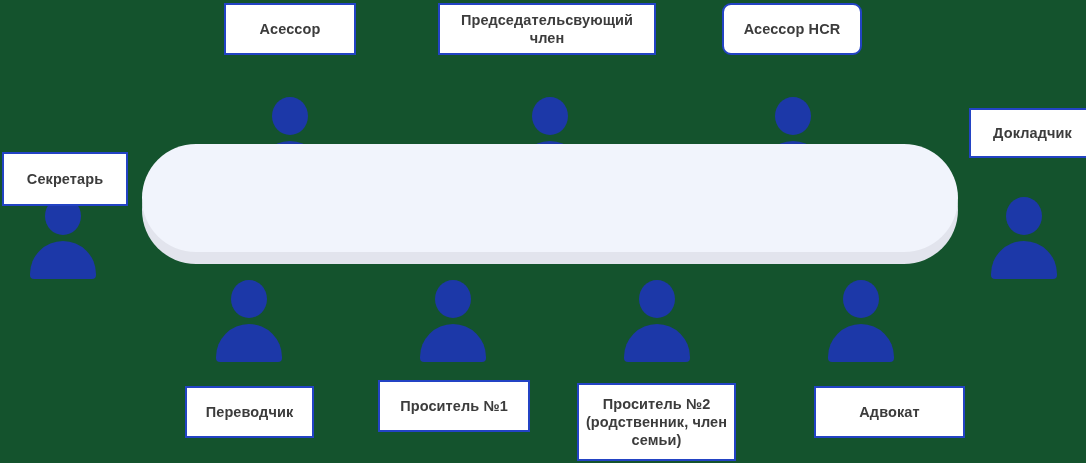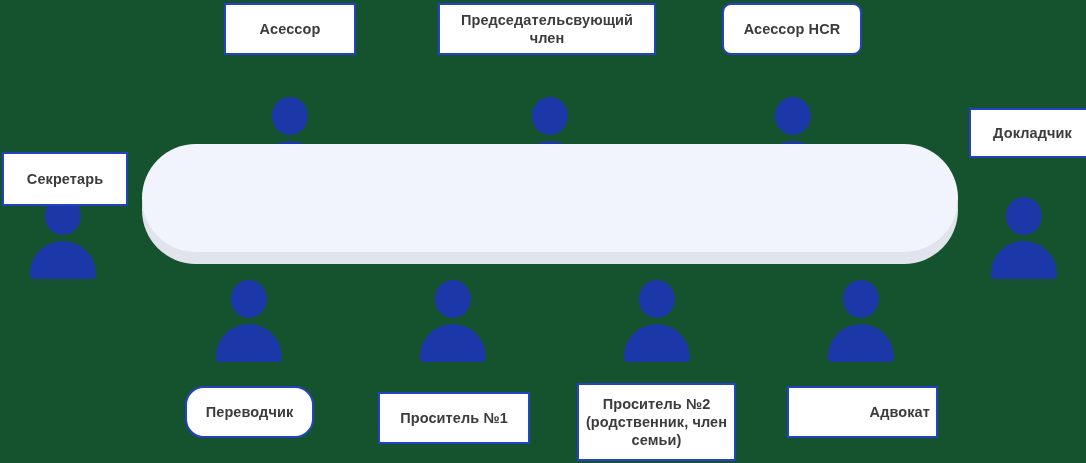--- a/index.html
+++ b/index.html
@@ -161,29 +161,29 @@
   <div class="person front" style="left:616px; top:280px;">
     <div class="head"></div>
     <div class="body"></div>
   </div>
 
   <div class="person front" style="left:820px; top:280px;">
     <div class="head"></div>
     <div class="body"></div>
   </div>
 
-  <div class="label-box" style="left:185px; top:386px; width:129px; height:52px;border-radius:19px;">
+  <div class="label-box" style="left:185px; top:386px; width:129px; height:52px;">
     <span>Переводчик</span>
   </div>
 
-  <div class="label-box" style="left:378px; top:392px; width:152px; height:52px;">
+  <div class="label-box" style="left:378px; top:380px; width:152px; height:52px;">
     <span>Проситель №1</span>
   </div>
 
   <div class="label-box" style="left:577px; top:383px; width:159px; height:78px;">
     <span>Проситель №2 (родственник, член семьи)</span>
   </div>
 
-  <div class="label-box" style="left:787px; top:386px; width:151px; height:52px;justify-content:flex-end;">
+  <div class="label-box" style="left:814px; top:386px; width:151px; height:52px;">
     <span>Адвокат</span>
   </div>
 
 </div>
 
 </body></html>

